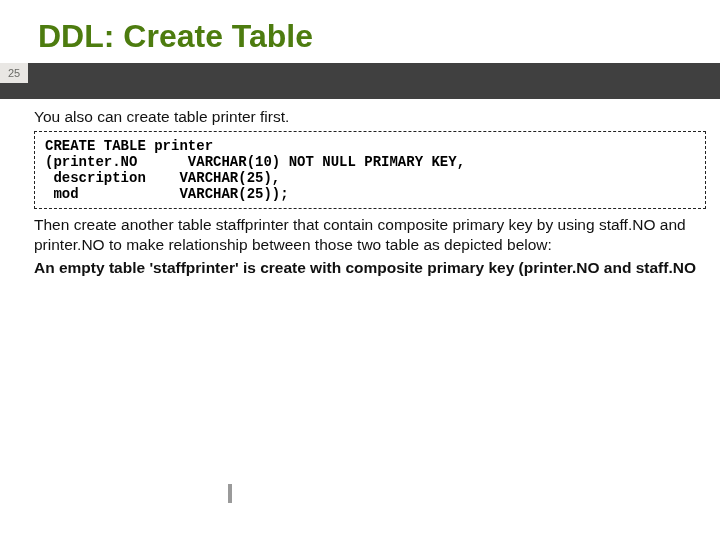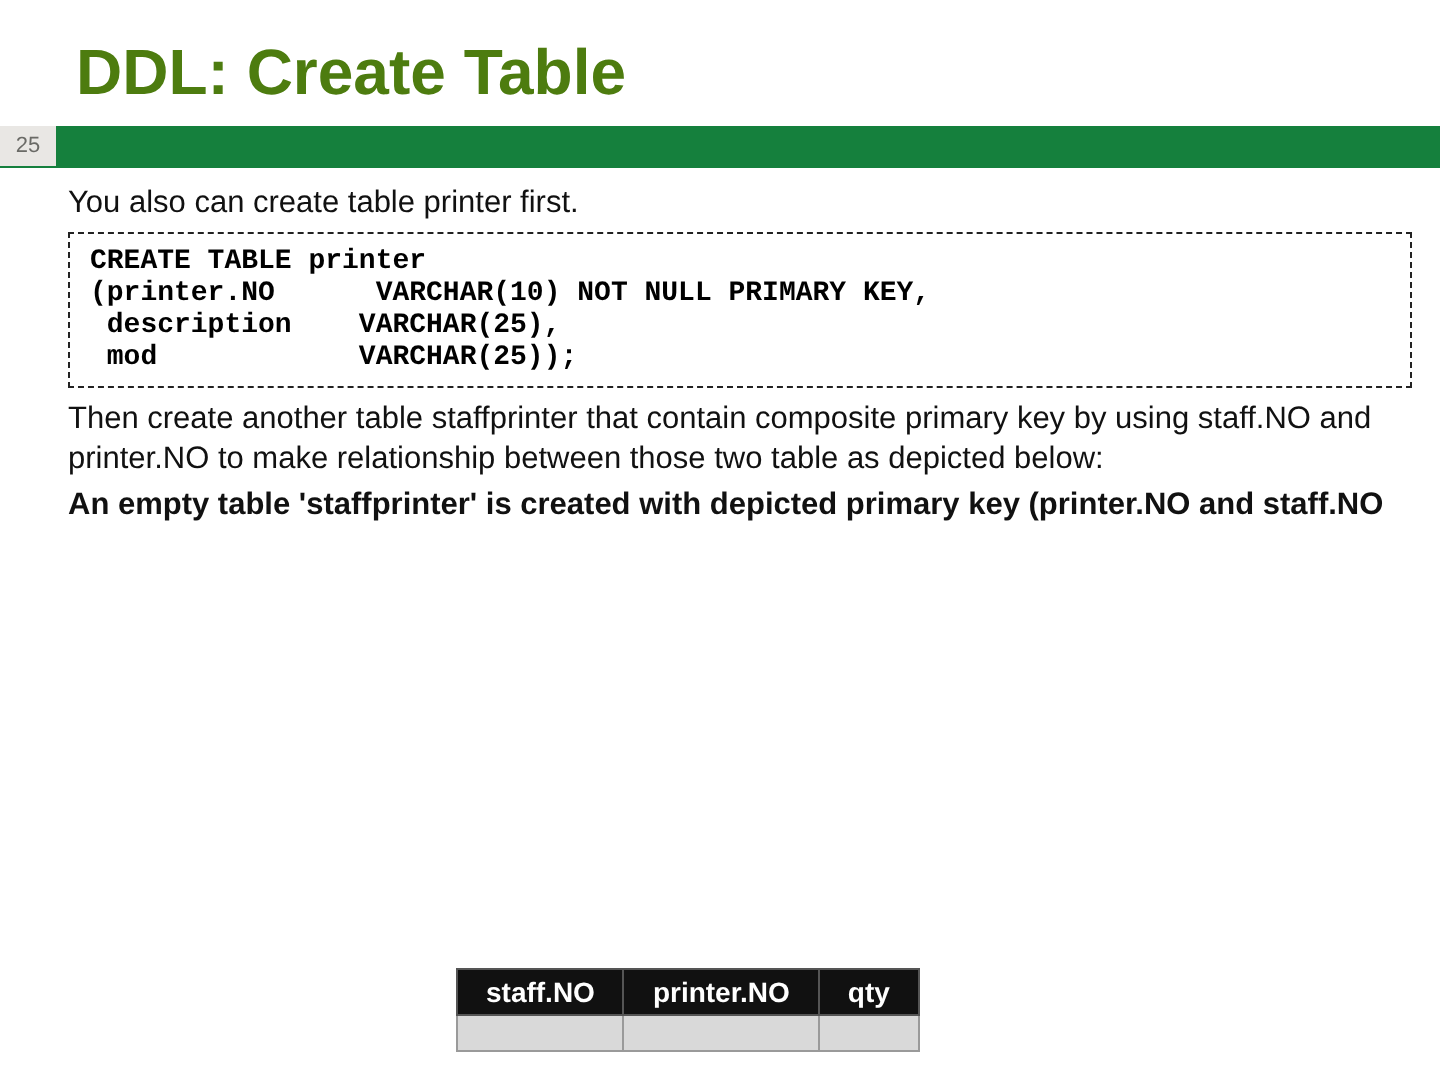--- a/index.html
+++ b/index.html
@@ -11,22 +11,22 @@
     overflow: hidden;
     position: relative;
   }
   .title {
     font-size: 32px;
     font-weight: bold;
     color: #4d7c0f;
     padding: 18px 0 8px 38px;
   }
   .stripe {
-    background: #15803d;
-    height: 21px;
+    background: #404040;
+    height: 36px;
     width: 100%;
     position: relative;
   }
   .page-num {
     position: absolute;
     left: 0;
     top: 0;
     height: 20px;
     width: 28px;
     background: #e9e7e4;
@@ -93,32 +93,27 @@
   <div class="para">You also can create table printer first.</div>
 
   <div class="codebox">CREATE TABLE printer
 (printer.NO      VARCHAR(10) NOT NULL PRIMARY KEY,
  description    VARCHAR(25),
  mod            VARCHAR(25));</div>
 
   <div class="para">Then create another table staffprinter that contain composite primary key by using staff.NO and printer.NO to make relationship between those two table as depicted below:</div>
 
 
-  <div class="para bold">An empty table 'staffprinter' is created with depicted primary key (printer.NO and staff.NO</div>
+  <div class="para bold">An empty table 'staffprinter' is create with composite primary key (printer.NO and staff.NO</div>
 
 </div>
 
 <div class="table-wrap">
   <table class="res">
     <tbody>
-        <tr>
-      <th>staff.NO</th>
-      <th>printer.NO</th>
-      <th>qty</th>
-    </tr>
     <tr>
       <td></td>
       <td></td>
       <td></td>
     </tr>
   </tbody>
     </table>
 </div>
 
 </body></html>

